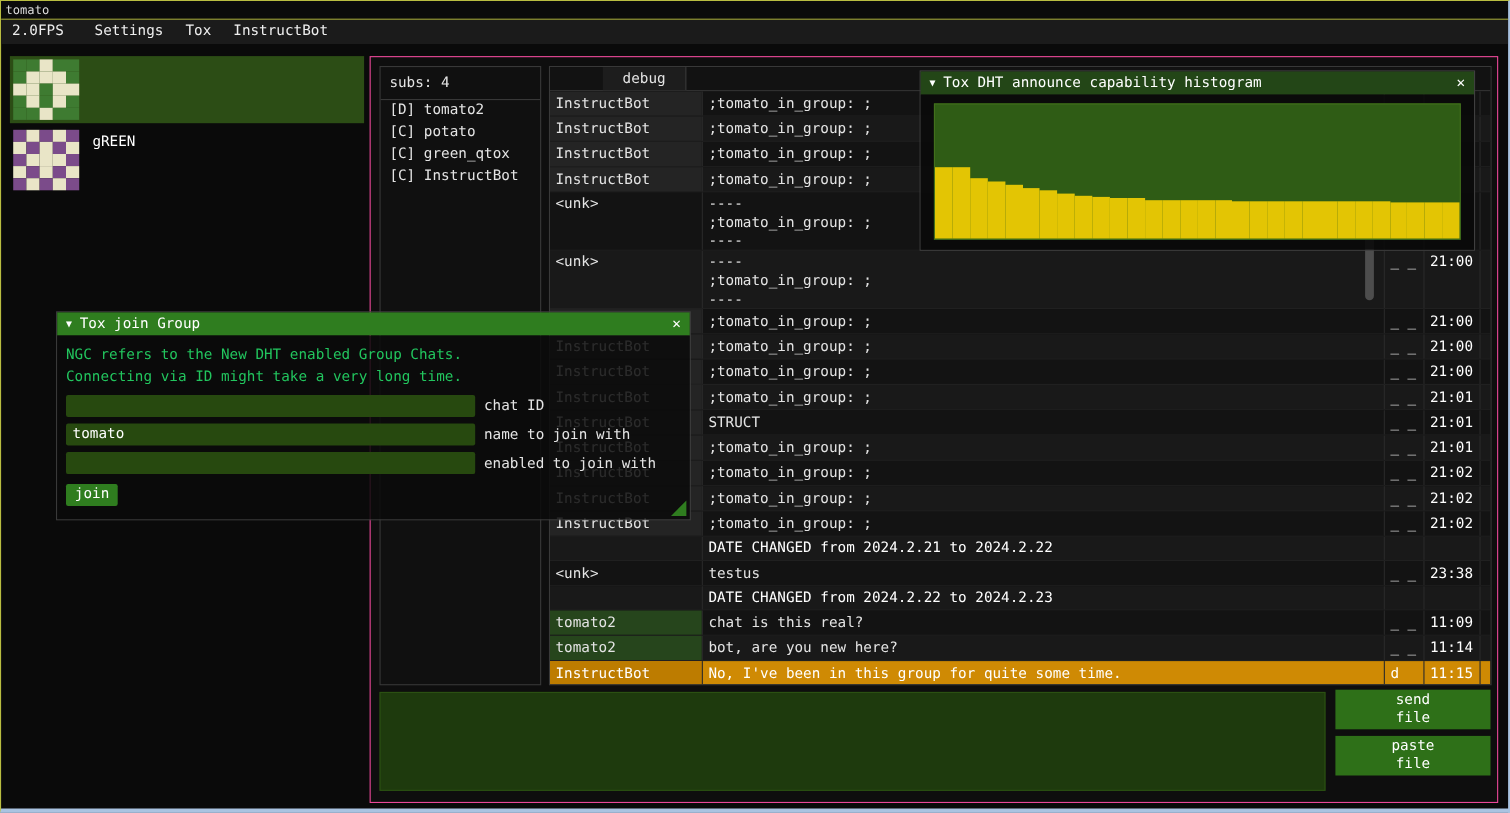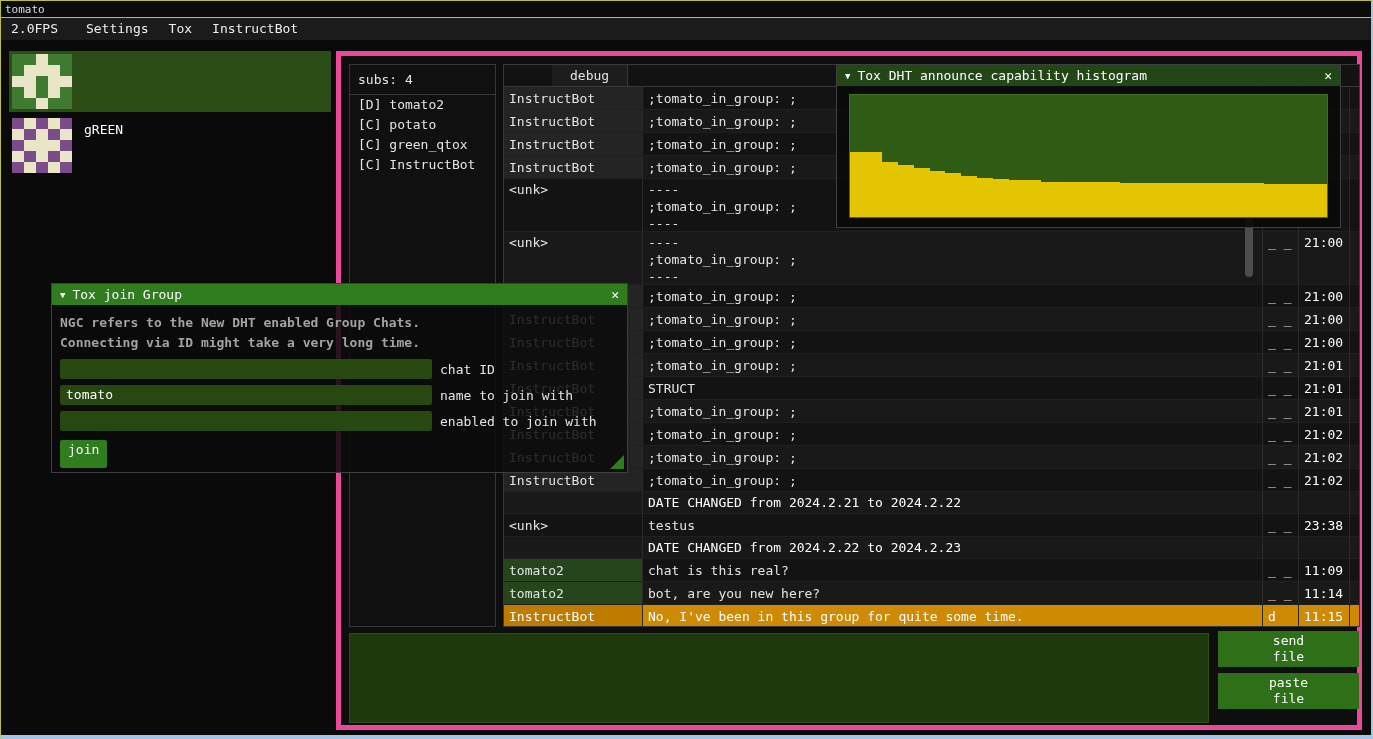--- a/index.html
+++ b/index.html
@@ -18,21 +18,21 @@
 
   
   .sidebar { position:absolute; left:8px; top:50px; width:322px; }
   .group-item { display:flex; min-height:58px; margin-bottom:3px; padding:3px; }
   .group-item.selected { background:#2c4d15; }
   .avatar { display:grid; grid-template-columns:repeat(5,12px); grid-auto-rows:11px; flex:0 0 60px; }
   .group-label { padding:4px 0 0 12px; color:#fff; }
 
   
   .main-window { position:absolute; left:335px; top:50px; width:1026px; height:679px;
-    border:5px solid #ec4899; background:#0e0e0e; }
+    border:1px solid #ec4899; background:#0e0e0e; }
   .subs-panel { position:absolute; left:8px; top:8px; width:147px; height:563px;
     border:1px solid #383838; background:#101010; }
   .subs-header { padding:7px 8px; border-bottom:1px solid #383838; }
   .subs-row { height:20px; line-height:20px; padding-left:8px; white-space:nowrap; }
 
   .chat-panel { position:absolute; left:162px; top:8px; width:857px; height:563px;
     border:1px solid #383838; background:#101010; overflow:hidden; }
   .tabbar { height:22px; border-bottom:1px solid #383838; background:#121212; display:flex; }
   .tab { padding:0 18px; line-height:21px; background:#1d1d1d; border-right:1px solid #383838;margin-left:48px; }
   .chatlog { position:absolute; left:0; top:22px; width:100%; height:539px; overflow:hidden; }
@@ -58,26 +58,26 @@
   .btn.send { top:575px; } .btn.paste { top:617px; }
 
   
   .fwin { position:absolute; border:1px solid #3f3f3f; }
   .wtitle { height:21px; display:flex; align-items:center; gap:7px; padding:0 8px; color:#fff; }
   .wtitle .collapse { font-size:9px; }
   .wtitle .close { margin-left:auto; font-size:13px; }
   .join-window { left:50px; top:282px; width:577px; z-index:20; }
   .join-window .wtitle { background:#2f7d1f; }
   .join-window .wbody { position:relative; background:rgba(10,10,10,0.85); height:167px; padding:8px; }
-  .desc { color:#a3a3a3; line-height:20px;font-weight:bold; }
+  .desc { color:#22c55e; line-height:20px; }
   .field-row { display:flex; align-items:center; margin-top:6px; }
   .field-input { width:372px; height:20px; line-height:20px; background:#27490f;
     border-radius:2px; padding:0 6px; color:#fff; }
   .field-label { margin-left:8px; color:#e4e4e4; }
-  .join-btn { display:inline-block; margin-top:9px; padding:0 8px; height:28px; line-height:20px;
+  .join-btn { display:inline-block; margin-top:9px; padding:0 8px; height:20px; line-height:20px;
     background:#2f7d1f; color:#fff; border-radius:2px; }
   .grip { position:absolute; right:3px; bottom:3px; width:0; height:0;
     border-left:14px solid transparent; border-bottom:14px solid #2f7d1f; }
 
   .hist-window { left:835px; top:63px; width:505px; z-index:21; }
   .hist-window .wtitle { background:#234617; }
   .hist-window .wbody { background:rgba(10,10,10,0.9); height:141px; padding:8px 12px; }
   .plot { display:flex; align-items:flex-end; height:124px; border:1px solid #426f1c; overflow:hidden; }
   .hbar { flex:1 1 auto; }
 </style>

